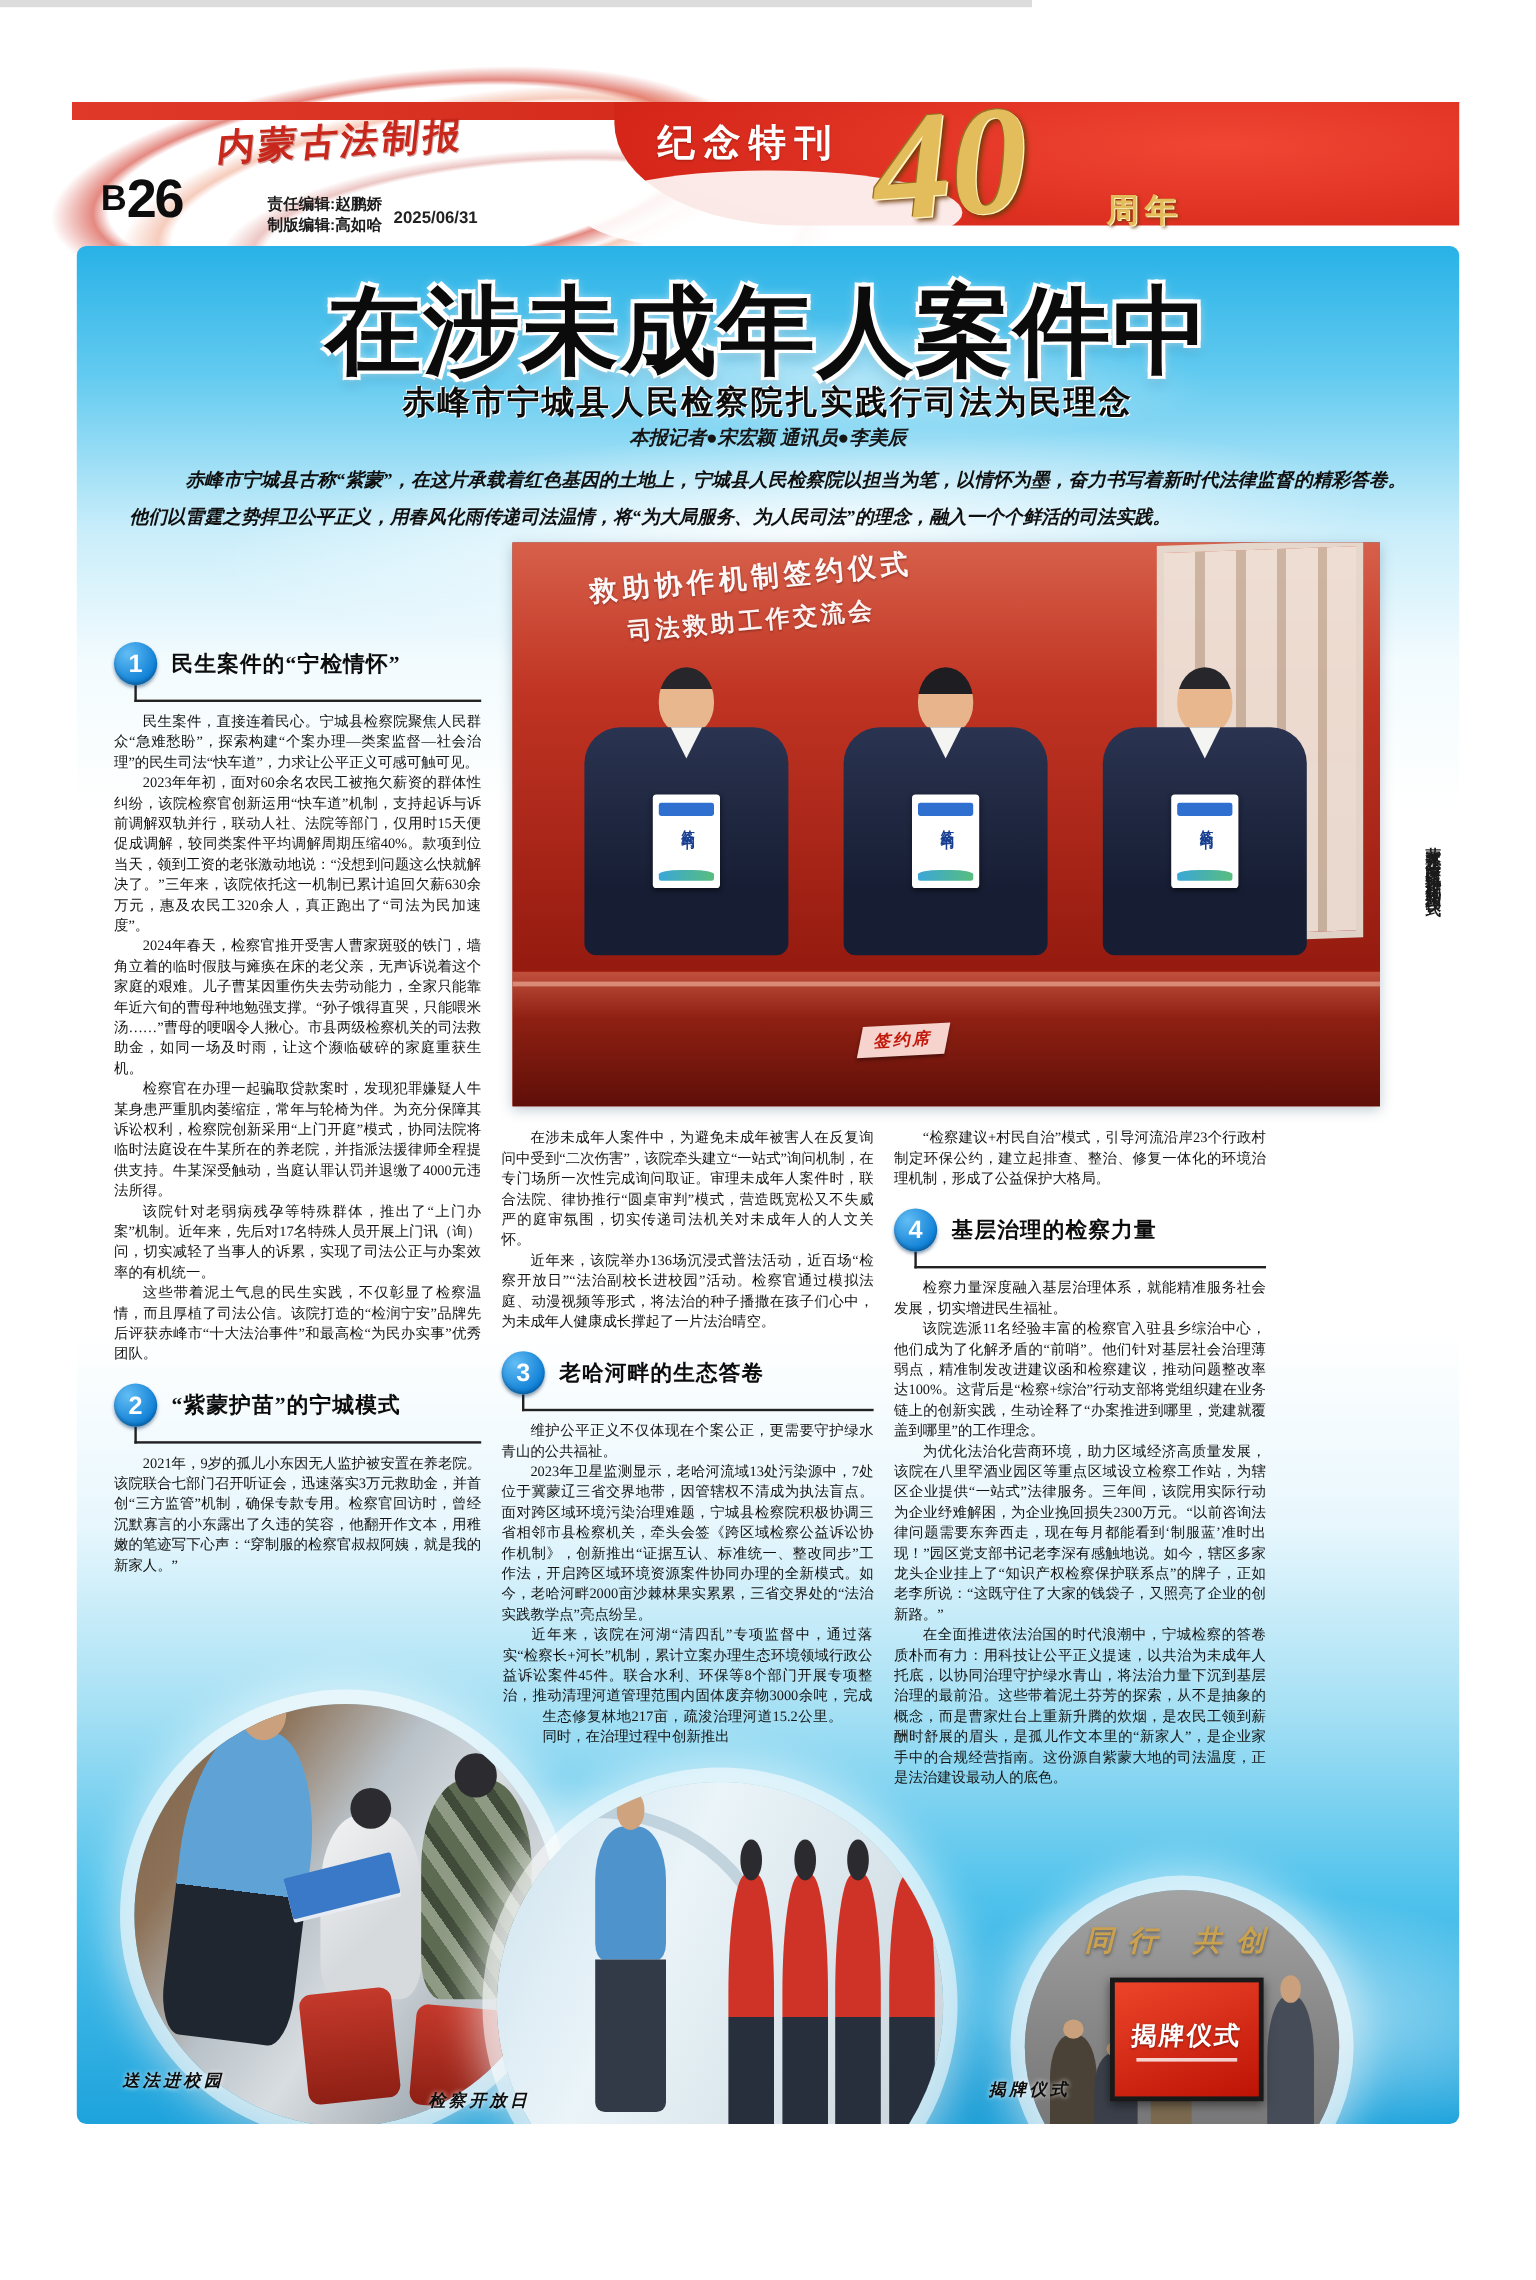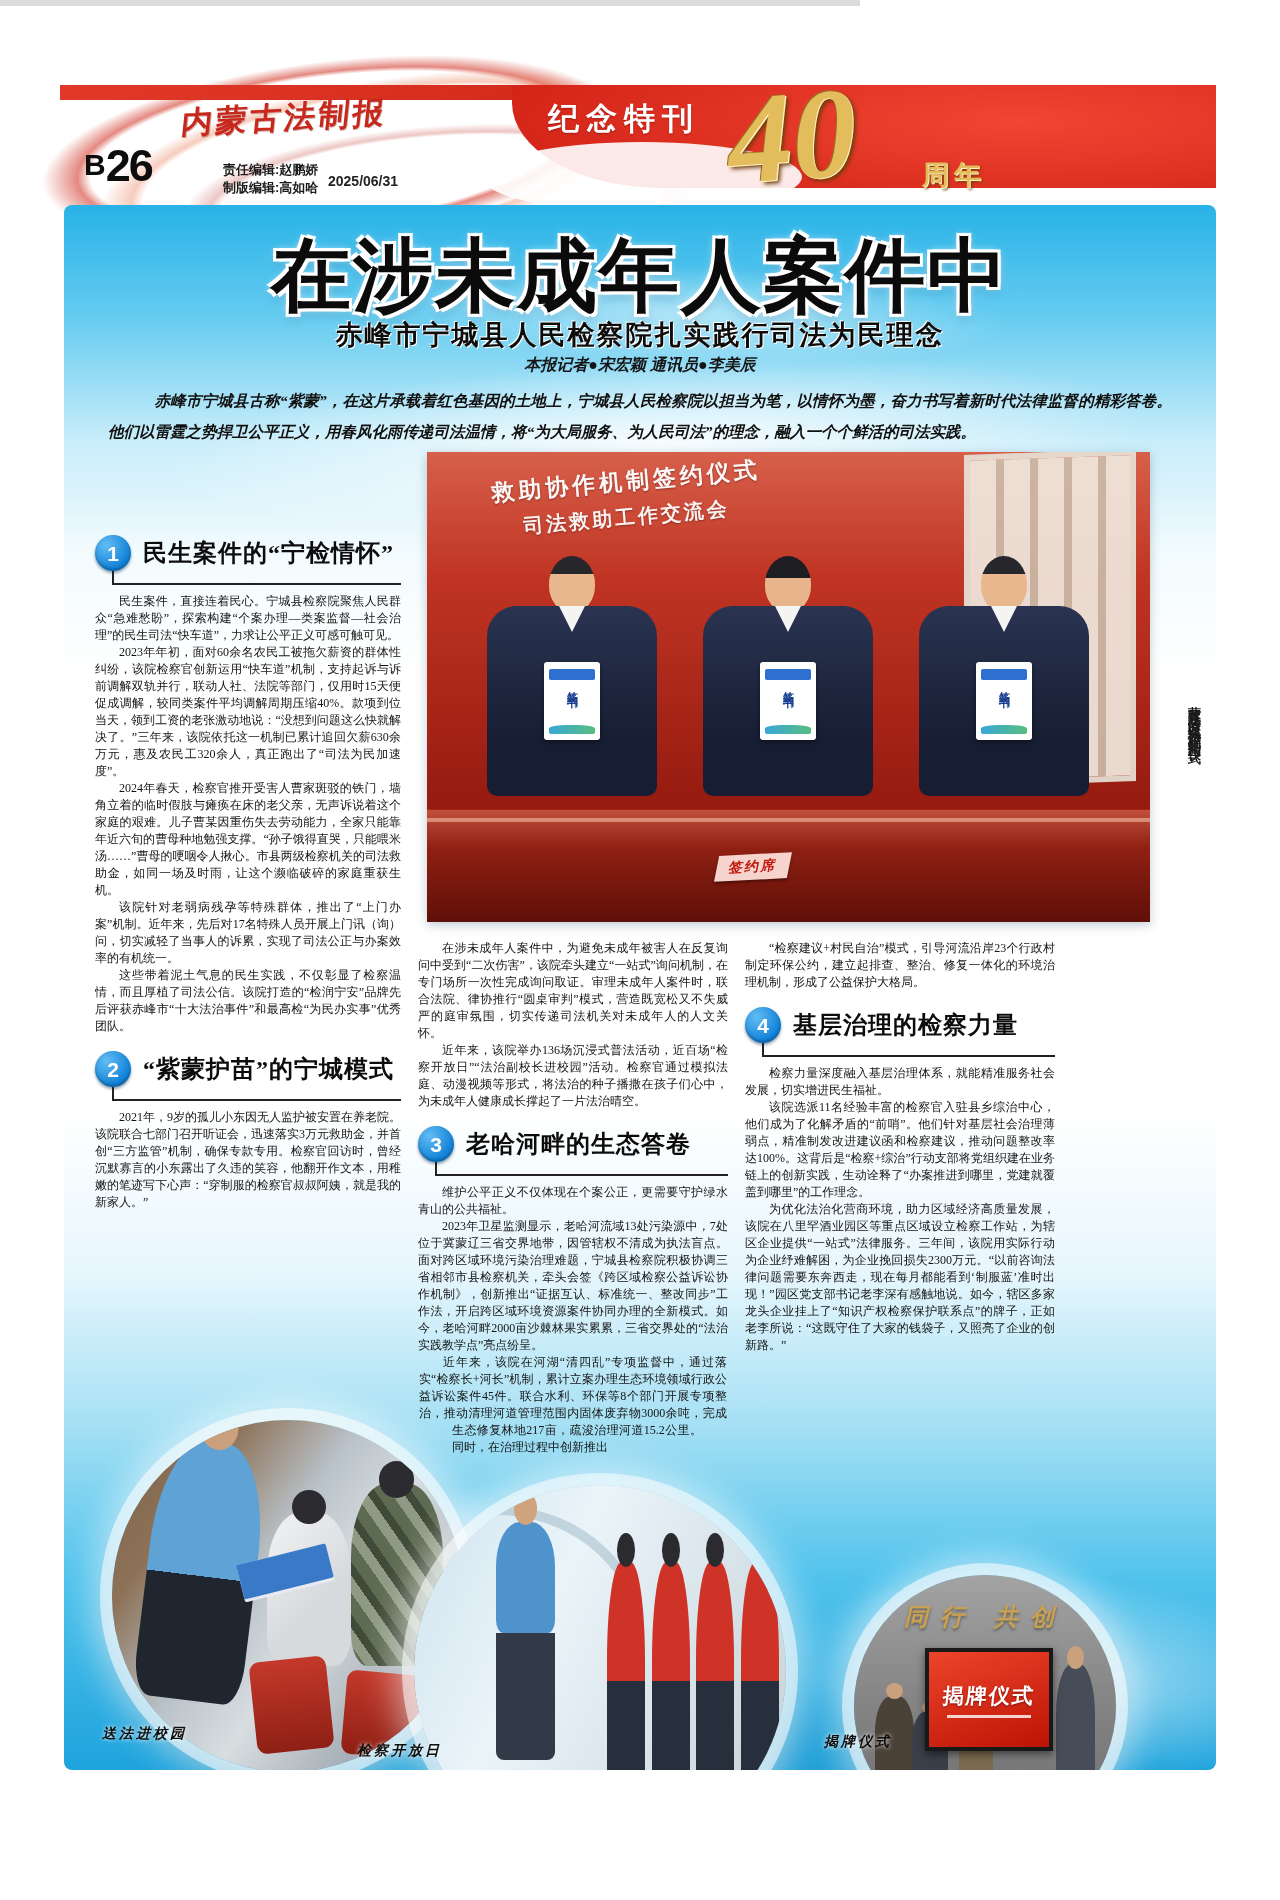--- a/index.html
+++ b/index.html
@@ -55,21 +55,21 @@
   .col{position:absolute;z-index:3;font-size:12px;line-height:17px;text-align:justify;color:#141414;}
   .col-left{left:31px;top:330px;width:306px;}
   .col-mid{left:354px;top:735px;width:310px;}
   .col-right{left:681px;top:735px;width:310px;}
   .bp{margin:0;text-indent:2em;}
   .sec-row{display:flex;align-items:center;gap:12px;margin-top:0;}
   .sec-row.later{margin-top:16px;}
   .sec-num{flex:0 0 auto;width:36px;height:36px;border-radius:50%;background:radial-gradient(circle at 32% 28%,#62bdf4,#1080d6 70%,#0a6ab8);
       color:#fff;font-family:"Liberation Sans",sans-serif;font-size:21px;font-weight:bold;display:flex;align-items:center;justify-content:center;
       box-shadow:0 2px 3px rgba(0,40,80,.45),inset 0 -2px 3px rgba(0,0,0,.25);}
-  .sec-title{font-size:24px;font-weight:900;letter-spacing:1px;color:#0c0c0c;white-space:nowrap;}
+  .sec-title{font-size:18px;font-weight:900;letter-spacing:1px;color:#0c0c0c;white-space:nowrap;}
   .sec-line{height:12px;margin:0 0 8px 17px;border-left:2px solid #222;border-bottom:2px solid #222;}
 
   
   .fl{float:left;}.fr{float:right;}
   .sqa{width:1px;height:68px;}.sqb{clear:left;width:34px;height:34px;}.sqc{clear:left;width:72px;height:34px;}.sqd{clear:left;width:108px;height:34px;}
   .sqe{width:1px;height:68px;}.sqf{clear:right;width:26px;height:34px;}.sqg{clear:right;width:60px;height:34px;}.sqh{clear:right;width:96px;height:34px;}
 
   
   .main-photo{position:absolute;z-index:2;left:363px;top:247px;width:723px;height:470px;overflow:hidden;background:#a82417;box-shadow:0 3px 10px rgba(0,50,80,.25);}
   .mp-backdrop{position:absolute;inset:0 0 24% 0;background:linear-gradient(180deg,#d7604a 0%,#c03423 35%,#951a0f 100%);}
@@ -218,20 +218,21 @@
 
   <div class="col col-left">
     <div class="sec-row">
       <span class="sec-num">1</span>
       <span class="sec-title">民生案件的“宁检情怀”</span>
     </div>
     <div class="sec-line"></div>
     <p class="bp">民生案件，直接连着民心。宁城县检察院聚焦人民群众“急难愁盼”，探索构建“个案办理—类案监督—社会治理”的民生司法“快车道”，力求让公平正义可感可触可见。</p>
     <p class="bp">2023年年初，面对60余名农民工被拖欠薪资的群体性纠纷，该院检察官创新运用“快车道”机制，支持起诉与诉前调解双轨并行，联动人社、法院等部门，仅用时15天便促成调解，较同类案件平均调解周期压缩40%。款项到位当天，领到工资的老张激动地说：“没想到问题这么快就解决了。”三年来，该院依托这一机制已累计追回欠薪630余万元，惠及农民工320余人，真正跑出了“司法为民加速度”。</p>
     <p class="bp">2024年春天，检察官推开受害人曹家斑驳的铁门，墙角立着的临时假肢与瘫痪在床的老父亲，无声诉说着这个家庭的艰难。儿子曹某因重伤失去劳动能力，全家只能靠年近六旬的曹母种地勉强支撑。“孙子饿得直哭，只能喂米汤……”曹母的哽咽令人揪心。市县两级检察机关的司法救助金，如同一场及时雨，让这个濒临破碎的家庭重获生机。</p>
+    <p class="bp">检察官在办理一起骗取贷款案时，发现犯罪嫌疑人牛某身患严重肌肉萎缩症，常年与轮椅为伴。为充分保障其诉讼权利，检察院创新采用“上门开庭”模式，协同法院将临时法庭设在牛某所在的养老院，并指派法援律师全程提供支持。牛某深受触动，当庭认罪认罚并退缴了4000元违法所得。</p>
     <p class="bp">该院针对老弱病残孕等特殊群体，推出了“上门办案”机制。近年来，先后对17名特殊人员开展上门讯（询）问，切实减轻了当事人的诉累，实现了司法公正与办案效率的有机统一。</p>
     <p class="bp">这些带着泥土气息的民生实践，不仅彰显了检察温情，而且厚植了司法公信。该院打造的“检润宁安”品牌先后评获赤峰市“十大法治事件”和最高检“为民办实事”优秀团队。</p>
     <div class="sec-row later">
       <span class="sec-num">2</span>
       <span class="sec-title">“紫蒙护苗”的宁城模式</span>
     </div>
     <div class="sec-line"></div>
     <p class="bp">2021年，9岁的孤儿小东因无人监护被安置在养老院。该院联合七部门召开听证会，迅速落实3万元救助金，并首创“三方监管”机制，确保专款专用。检察官回访时，曾经沉默寡言的小东露出了久违的笑容，他翻开作文本，用稚嫩的笔迹写下心声：“穿制服的检察官叔叔阿姨，就是我的新家人。”</p>
   </div>
 
@@ -261,20 +262,21 @@
   <div class="col col-right">
     <p class="bp">“检察建议+村民自治”模式，引导河流沿岸23个行政村制定环保公约，建立起排查、整治、修复一体化的环境治理机制，形成了公益保护大格局。</p>
     <div class="sec-row later">
       <span class="sec-num">4</span>
       <span class="sec-title">基层治理的检察力量</span>
     </div>
     <div class="sec-line"></div>
     <p class="bp">检察力量深度融入基层治理体系，就能精准服务社会发展，切实增进民生福祉。</p>
     <p class="bp">该院选派11名经验丰富的检察官入驻县乡综治中心，他们成为了化解矛盾的“前哨”。他们针对基层社会治理薄弱点，精准制发改进建议函和检察建议，推动问题整改率达100%。这背后是“检察+综治”行动支部将党组织建在业务链上的创新实践，生动诠释了“办案推进到哪里，党建就覆盖到哪里”的工作理念。</p>
     <p class="bp">为优化法治化营商环境，助力区域经济高质量发展，该院在八里罕酒业园区等重点区域设立检察工作站，为辖区企业提供“一站式”法律服务。三年间，该院用实际行动为企业纾难解困，为企业挽回损失2300万元。“以前咨询法律问题需要东奔西走，现在每月都能看到‘制服蓝’准时出现！”园区党支部书记老李深有感触地说。如今，辖区多家龙头企业挂上了“知识产权检察保护联系点”的牌子，正如老李所说：“这既守住了大家的钱袋子，又照亮了企业的创新路。”</p>
+    <p class="bp">在全面推进依法治国的时代浪潮中，宁城检察的答卷质朴而有力：用科技让公平正义提速，以共治为未成年人托底，以协同治理守护绿水青山，将法治力量下沉到基层治理的最前沿。这些带着泥土芬芳的探索，从不是抽象的概念，而是曹家灶台上重新升腾的炊烟，是农民工领到薪酬时舒展的眉头，是孤儿作文本里的“新家人”，是企业家手中的合规经营指南。这份源自紫蒙大地的司法温度，正是法治建设最动人的底色。</p>
   </div>
 
   <div class="circ c1">
     <div class="c1-officer"></div>
     <div class="c1-stu1"></div>
     <div class="c1-stu2"></div>
     <div class="c1-book"></div>
     <div class="c1-chair1"></div>
     <div class="c1-chair2"></div>
   </div>

